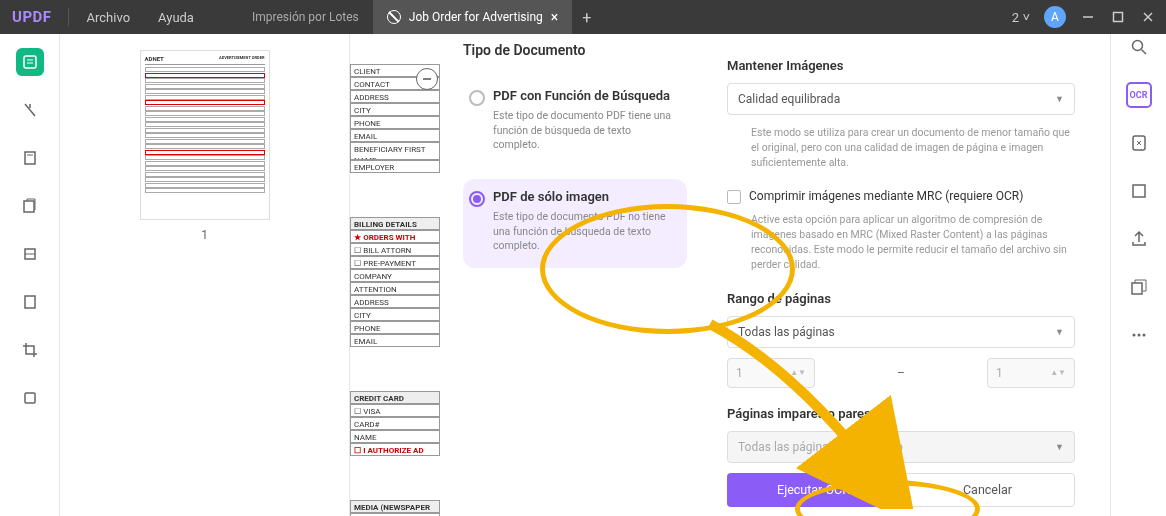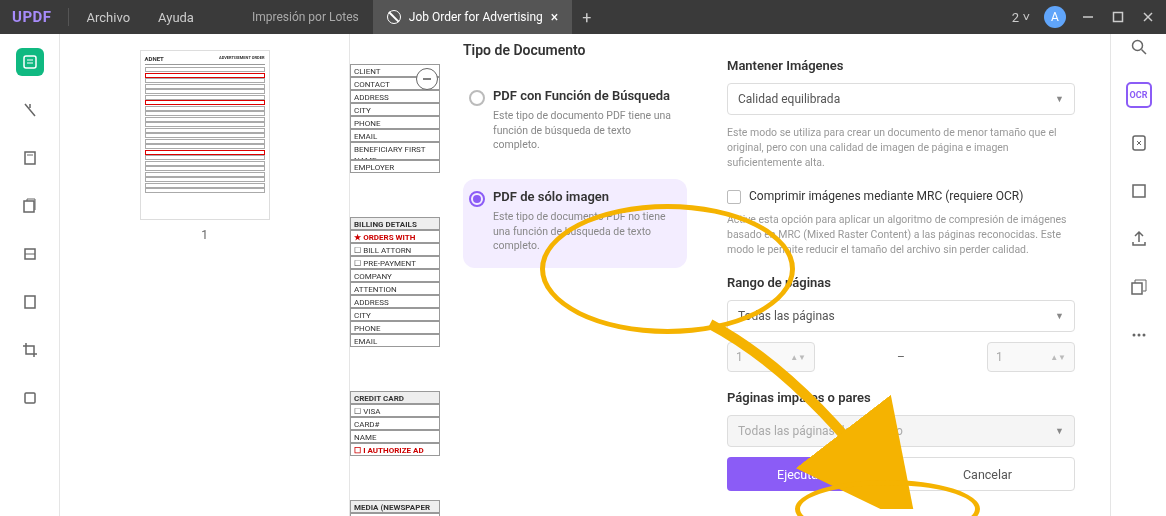--- a/index.html
+++ b/index.html
@@ -44,21 +44,21 @@
 .radio-dot { position:absolute; left:6px; top:12px; width:16px; height:16px; border:2px solid #bbb; border-radius:50%; }
 .radio-opt.sel .radio-dot { border-color:#8b5cf6; }
 .radio-opt.sel .radio-dot::after { content:""; position:absolute; inset:2px; background:#8b5cf6; border-radius:50%; }
 .opt-title { font-size:13px; font-weight:600; color:#333; margin-bottom:6px; }
 .opt-desc { font-size:10.5px; color:#888; line-height:1.4; }
 .panel-r { width:392px; padding:24px 22px; font-size:12px; color:#333; }
 .pr-title { font-size:13px; font-weight:600; margin-bottom:10px; }
 .select-box { width:100%; height:32px; border:1px solid #ddd; border-radius:4px; padding:0 10px; display:flex; align-items:center; justify-content:space-between; font-size:12px; color:#555; margin-bottom:10px; background:#fff; }
 .select-box.disabled { background:#f5f5f5; color:#aaa; }
 .caret { font-size:9px; color:#888; }
-.info-text { font-size:10.5px; color:#999; line-height:1.45; margin-bottom:18px; }
+.info-text { font-size:10.5px; color:#999; line-height:1.45; margin-bottom:18px;margin-left:24px; }
 .checkbox-row { display:flex; align-items:flex-start; gap:8px; margin-bottom:8px; }
 .chkbox { width:14px; height:14px; border:1.5px solid #bbb; border-radius:2px; flex-shrink:0; margin-top:1px; }
 .range-row { display:flex; align-items:center; justify-content:space-between; gap:8px; margin-bottom:18px; }
 .range-input { width:88px; height:30px; border:1px solid #ddd; border-radius:4px; padding:0 8px; display:flex; align-items:center; justify-content:space-between; font-size:12px; color:#aaa; background:#f9f9f9; }
 .range-dash { color:#666; }
 .btn-row { display:flex; gap:0; margin-top:8px; }
 .btn { flex:1; height:34px; border-radius:4px; display:flex; align-items:center; justify-content:center; font-size:12.5px; cursor:pointer; }
 .btn.primary { background:#8b5cf6; color:#fff; }
 .btn.secondary { background:#fff; border:1px solid #ddd; color:#555; }
 .rsidebar { width:56px; background:#fff; border-left:1px solid #e5e5e5; display:flex; flex-direction:column; align-items:center; gap:22px; color:#666; }

